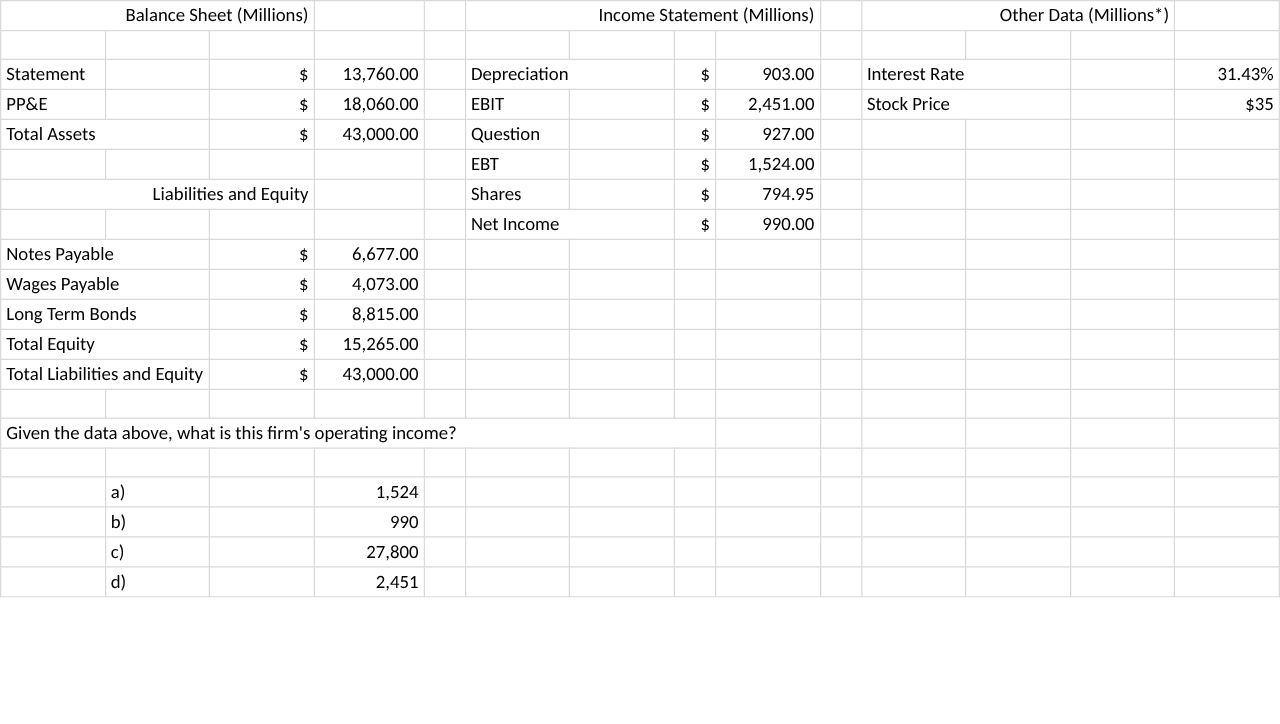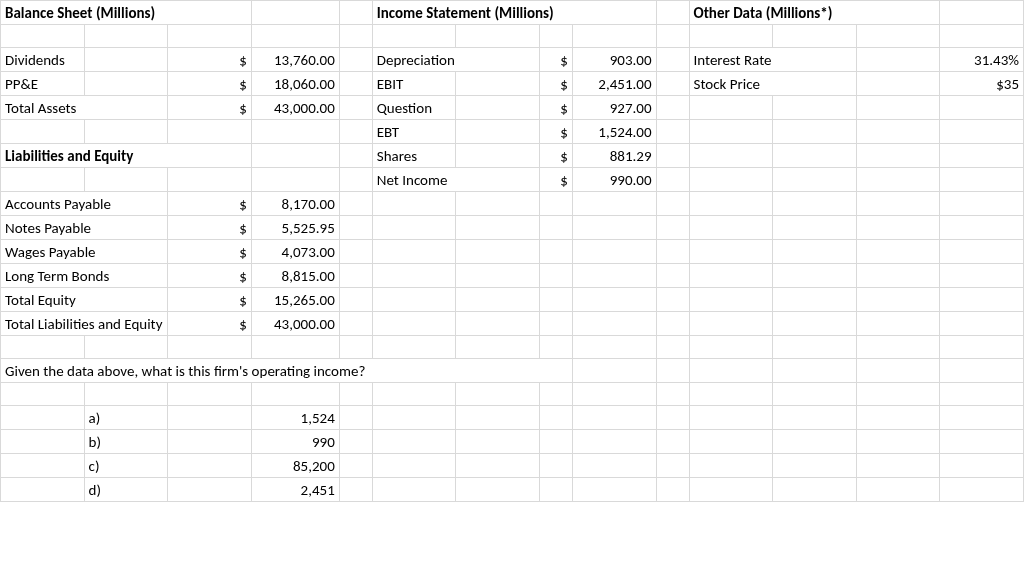--- a/index.html
+++ b/index.html
@@ -17,21 +17,21 @@
   }
   td {
     border: 1px solid #d9d9d9;
     padding: 3px 4px 2px 4px;
     height: 23px;
     vertical-align: bottom;
     white-space: nowrap;
     overflow: visible;
     font-size: 15px;
   }
-  .bold { font-weight: bold; }
+  .bold { font-weight: normal; text-align: right; }
   .right { text-align: right; }
 </style>
 </head>
 <body>
 
 <table>
   <colgroup>
     <col style="width:76px">
       <col style="width:76px">
       <col style="width:76px">
@@ -73,21 +73,21 @@
         <td></td>
         <td></td>
         <td></td>
         <td></td>
   </tr>
 
 
 
 
   <tr>
-    <td>Dividends</td>
+    <td>Statement</td>
     <td></td>
     <td class="right">$</td>
     <td class="right">13,760.00</td>
     <td></td>
     <td colspan="2">Depreciation</td>
     <td class="right">$</td>
     <td class="right">903.00</td>
     <td></td>
     <td colspan="2">Interest Rate</td>
     <td></td>
@@ -143,21 +143,21 @@
         <td></td>
   </tr>
 
   <tr>
     <td class="bold" colspan="3">Liabilities and Equity</td>
     <td></td>
         <td></td>
     <td>Shares</td>
     <td></td>
     <td class="right">$</td>
-    <td class="right">881.29</td>
+    <td class="right">794.95</td>
     <td></td>
         <td></td>
         <td></td>
         <td></td>
         <td></td>
   </tr>
 
   <tr>
     <td></td>
         <td></td>
@@ -167,40 +167,25 @@
     <td colspan="2">Net Income</td>
     <td class="right">$</td>
     <td class="right">990.00</td>
     <td></td>
         <td></td>
         <td></td>
         <td></td>
         <td></td>
   </tr>
 
-  <tr>
-    <td colspan="2">Accounts Payable</td>
-    <td class="right">$</td>
-    <td class="right">8,170.00</td>
-    <td></td>
-        <td></td>
-        <td></td>
-        <td></td>
-        <td></td>
-        <td></td>
-        <td></td>
-        <td></td>
-        <td></td>
-        <td></td>
-  </tr>
 
   <tr>
     <td colspan="2">Notes Payable</td>
     <td class="right">$</td>
-    <td class="right">5,525.95</td>
+    <td class="right">6,677.00</td>
     <td></td>
         <td></td>
         <td></td>
         <td></td>
         <td></td>
         <td></td>
         <td></td>
         <td></td>
         <td></td>
         <td></td>
@@ -346,21 +331,21 @@
         <td></td>
         <td></td>
         <td></td>
         <td></td>
   </tr>
 
   <tr>
     <td></td>
     <td>c)</td>
     <td></td>
-    <td class="right">85,200</td>
+    <td class="right">27,800</td>
     <td></td>
         <td></td>
         <td></td>
         <td></td>
         <td></td>
         <td></td>
         <td></td>
         <td></td>
         <td></td>
         <td></td>

